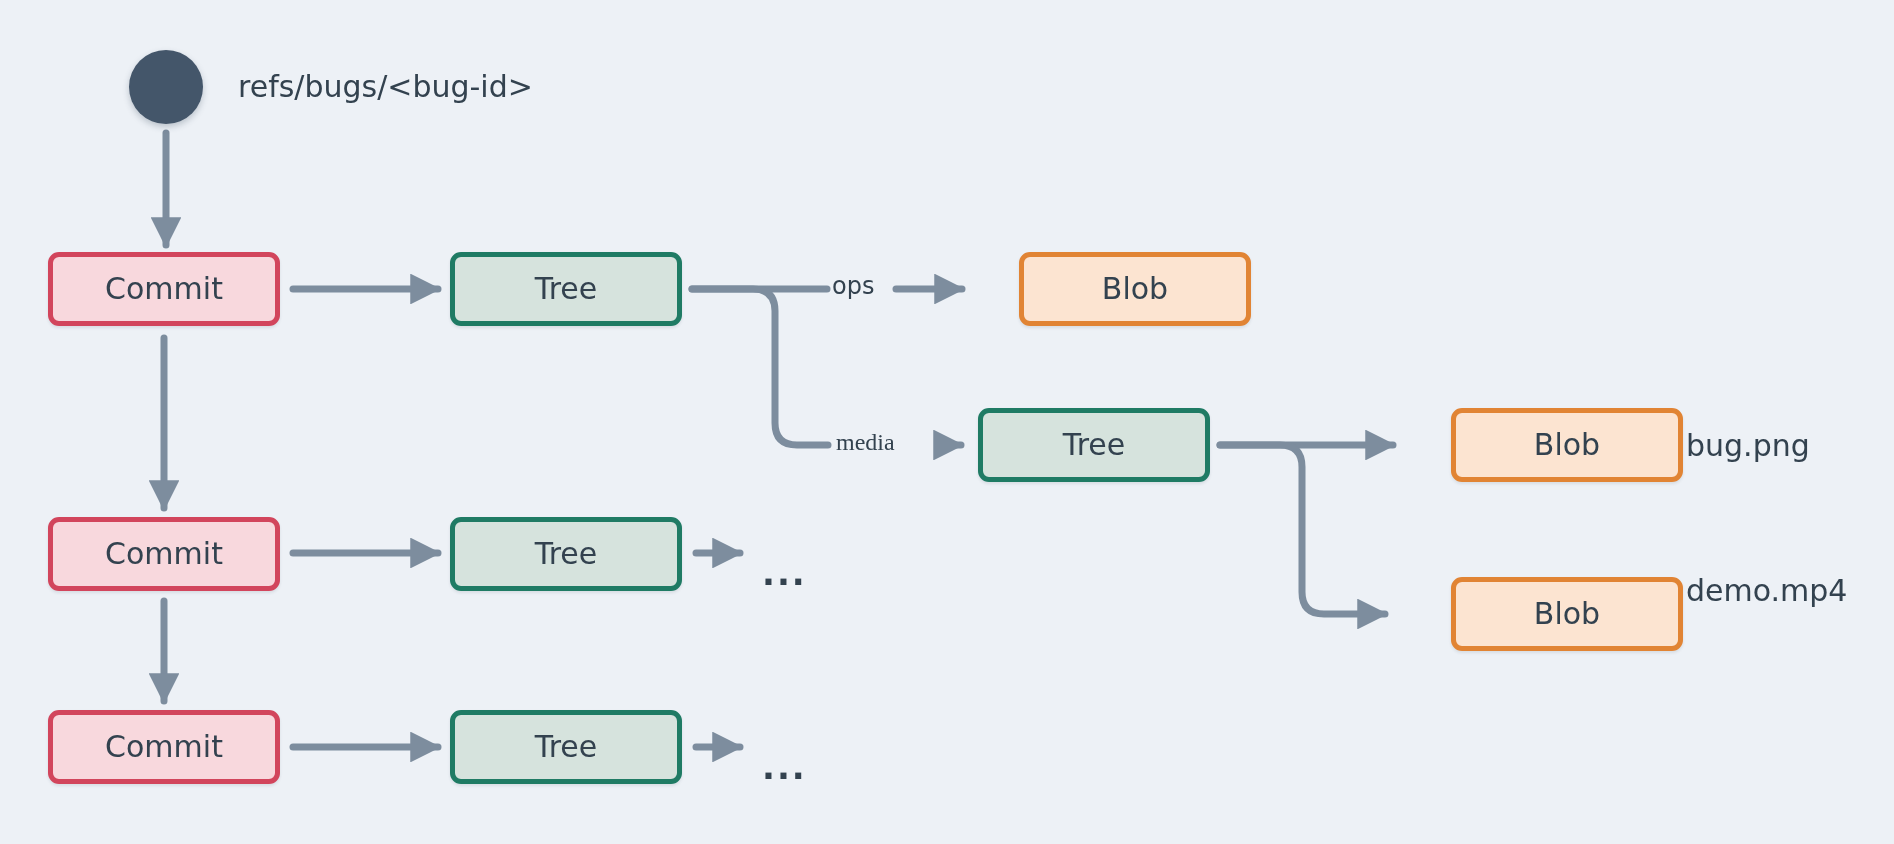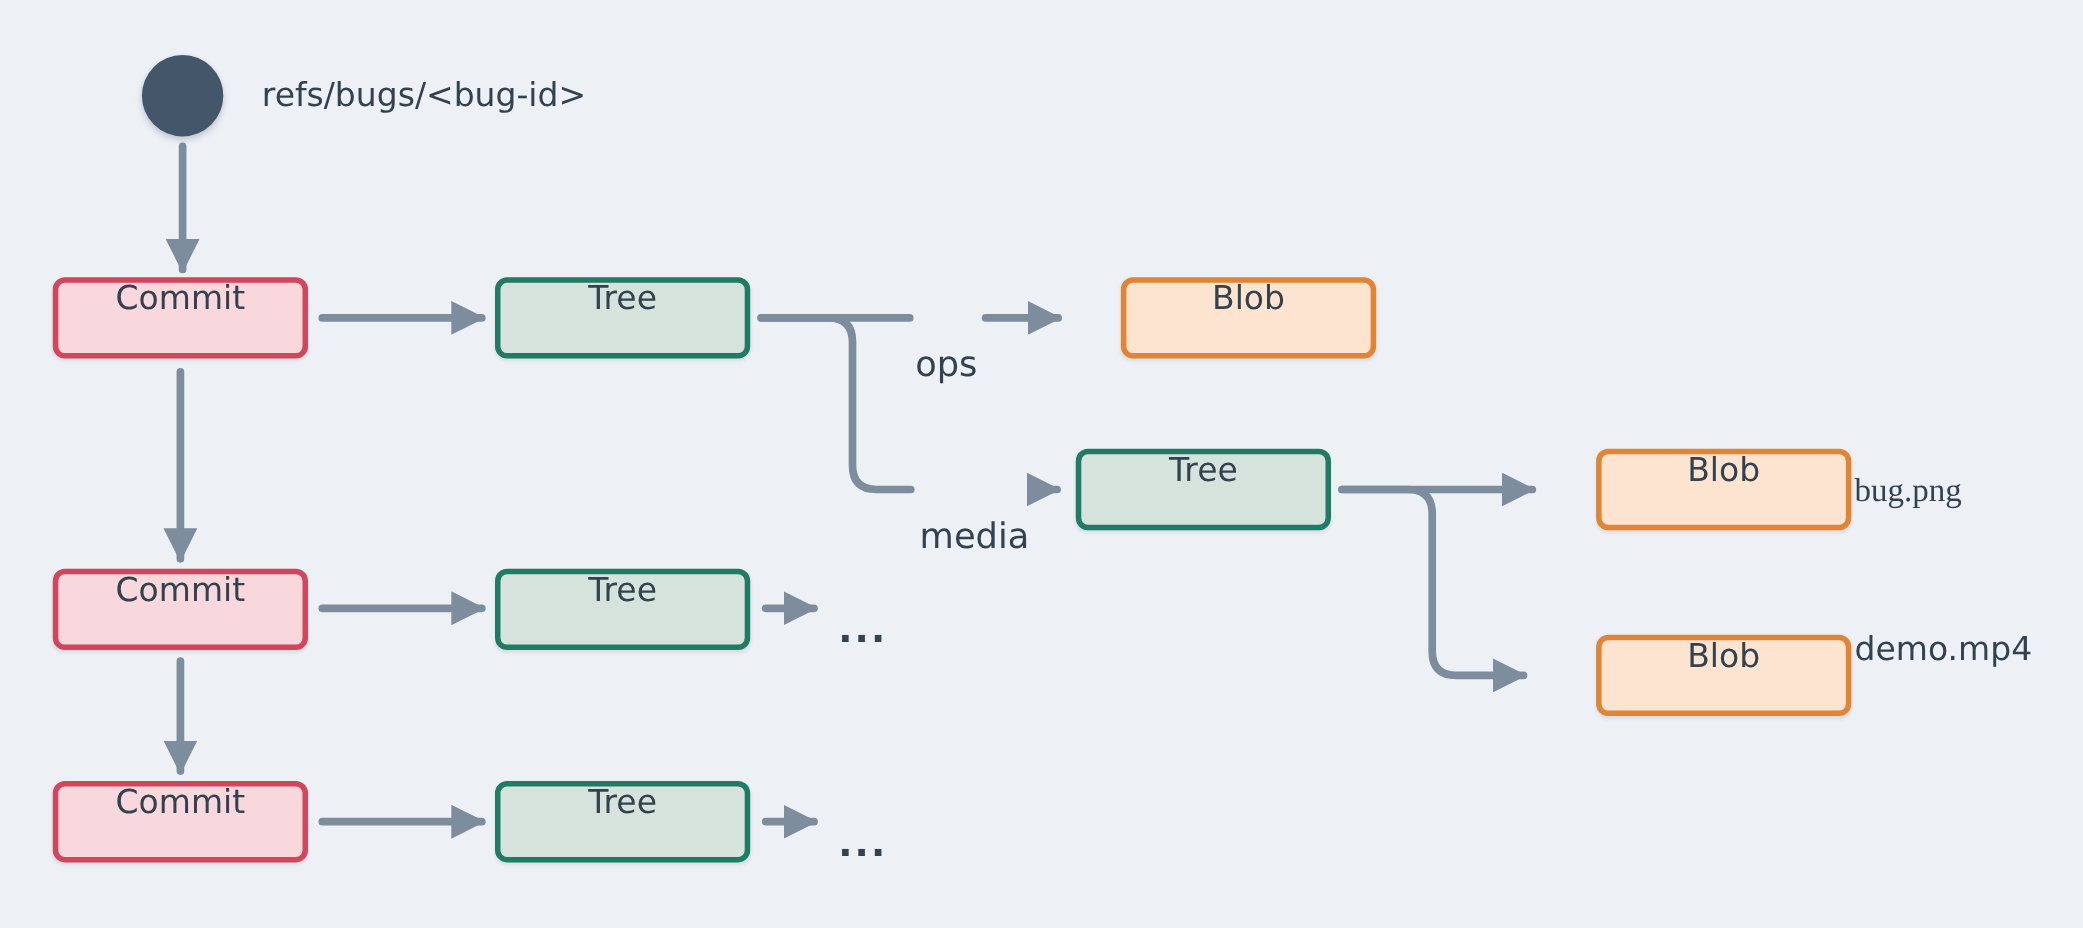--- a/index.html
+++ b/index.html
@@ -14,33 +14,33 @@
     background:var(--background);
     font-family:"DejaVu Sans","Liberation Sans",sans-serif;
     color:var(--text);
   }
   .canvas{position:relative;width:1894px;height:844px;}
   .edges{position:absolute;left:0;top:0;width:1894px;height:844px;}
   .edges path{fill:none;stroke:var(--edge);stroke-width:7;stroke-linecap:round;}
   .node{
     position:absolute;width:232px;height:74px;box-sizing:border-box;
     border-radius:11px;border:5px solid;
-    display:flex;align-items:flex-start;justify-content:center;
+    display:flex;align-items:center;justify-content:center;
     font-size:30px;line-height:1;
     box-shadow:0 2px 3px rgba(40,60,80,0.10);
   }
   .node.commit{background:var(--commit-fill);border-color:var(--commit-border);}
   .node.tree{background:var(--tree-fill);border-color:var(--tree-border);}
   .node.blob{background:var(--blob-fill);border-color:var(--blob-border);margin-left:41px;}
   .ref-circle{
     position:absolute;left:129px;top:50px;width:74px;height:74px;border-radius:50%;
     background:var(--ref-circle);box-shadow:0 3px 6px rgba(40,60,80,0.25);
   }
   .lbl{position:absolute;font-size:30px;line-height:1.25;white-space:nowrap;}
-  .edge-lbl{font-size:32px;margin-top:40px;}
+  .edge-lbl{font-size:24px;}
   .dots{position:absolute;font-size:34px;line-height:1;font-weight:700;letter-spacing:2px;white-space:nowrap;}
 </style>
 </head>
 <body>
 
 <div class="canvas">
 
   <svg class="edges" viewBox="0 0 1894 844" xmlns="http://www.w3.org/2000/svg">
     <defs>
       <marker id="arrow" viewBox="0 0 4 4" refX="3.6" refY="2" markerWidth="4.4" markerHeight="4.4" orient="auto" markerUnits="strokeWidth">
@@ -100,21 +100,21 @@
   </div>
 
   <div class="node blob" style="left:1410px;top:408px;">
     <span>Blob</span>
   </div>
   <div class="node blob" style="left:1410px;top:577px;">
     <span>Blob</span>
   </div>
 
   <div class="lbl edge-lbl" style="left:832px;top:271px;">ops</div>
-  <div class="lbl edge-lbl" style="left:836px;top:427px;">media</div>
+  <div class="lbl edge-lbl" style="left:836px;top:427px;font-family:Liberation Serif, serif;">media</div>
 
-  <div class="lbl" style="left:1686px;top:427px;font-family:Liberation Serif, serif;">bug.png</div>
+  <div class="lbl" style="left:1686px;top:427px;">bug.png</div>
   <div class="lbl" style="left:1686px;top:572px;">demo.mp4</div>
 
   <div class="dots" style="left:762px;top:556px;">...</div>
   <div class="dots" style="left:762px;top:750px;">...</div>
 
 </div>
 
 </body></html>

